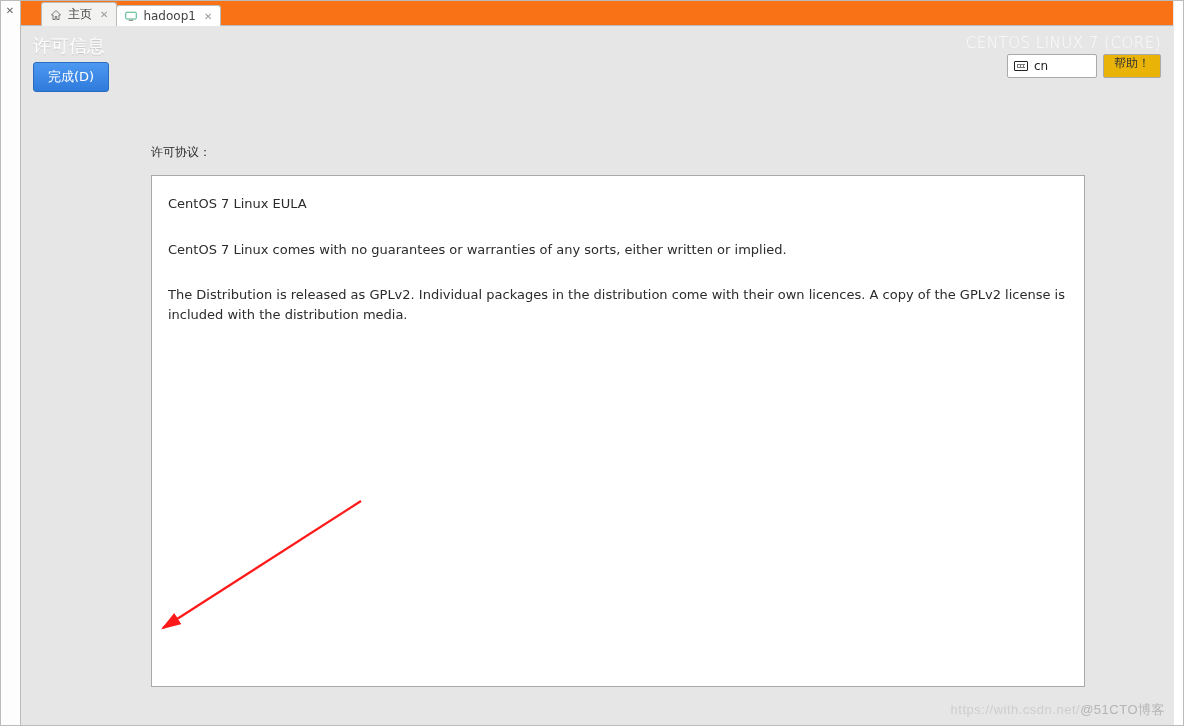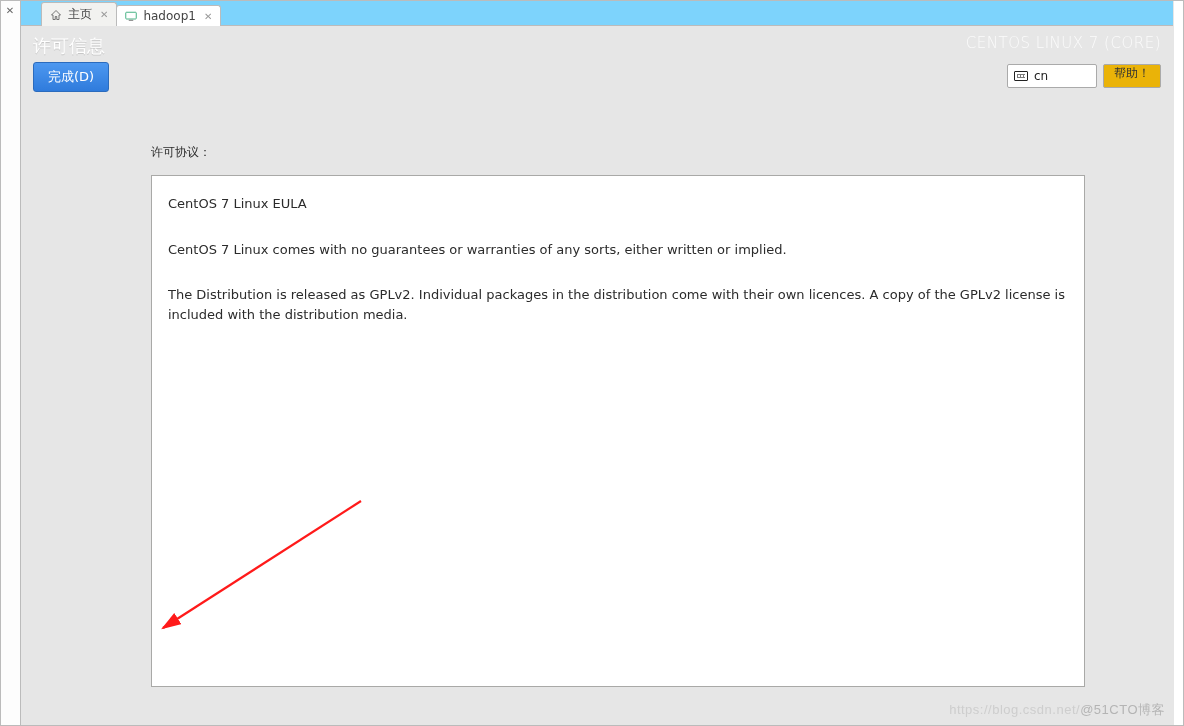--- a/index.html
+++ b/index.html
@@ -4,34 +4,34 @@
 <style>
   * { box-sizing: border-box; margin: 0; padding: 0; }
   html, body { width: 1184px; height: 726px; font-family: "Microsoft YaHei", "DejaVu Sans", Arial, sans-serif; font-size: 12px; color: #333; background: #fff; overflow: hidden; }
   .outer { display: flex; width: 100%; height: 100%; border: 1px solid #bbb; }
   .left-gutter { width: 20px; flex: 0 0 20px; border-right: 1px solid #bbb; position: relative; background: #fdfdfd; }
   .close-btn { position: absolute; top: 2px; left: 0; width: 18px; height: 16px; text-align: center; line-height: 16px; font-size: 10px; color: #666; cursor: pointer; }
   .main-col { flex: 1; display: flex; flex-direction: column; height: 100%; }
   .edge-col { flex: 0 0 10px; width: 10px; background: #fff; border-left: 1px solid #e6e6e6; }
 
   
-  .tabstrip { height: 25px; display: flex; align-items: flex-end; background: #7dd3fc; border-bottom: 1px solid #bbb; padding-left: 20px; gap: 0; }
+  .tabstrip { height: 25px; display: flex; align-items: flex-end; background: #f97316; border-bottom: 1px solid #bbb; padding-left: 20px; gap: 0; }
   .tab { display: flex; align-items: center; gap: 6px; padding: 3px 8px 3px 8px; border: 1px solid #bbb; border-bottom: none; border-top-left-radius: 3px; border-top-right-radius: 3px; background: #f2f2f0; margin-right: -1px; position: relative; bottom: -1px; font-size: 12px; color: #444; cursor: pointer; }
   .tab.active { background: #fff; z-index: 2; }
   .tab .ticon { width: 12px; height: 12px; display: inline-flex; align-items: center; justify-content: center; }
   .tab .tclose { font-size: 10px; color: #999; margin-left: 2px; }
 
   
   .content { flex: 1; position: relative; background: #e6e6e6; overflow: hidden; }
 
   .topbar { position: absolute; top: 0; left: 0; right: 0; height: 62px; padding: 8px 12px; }
   .page-title { color: #fff; font-size: 18px; font-weight: 400; text-shadow: 0 1px 0 rgba(128,128,128,0.3); }
   .done-btn { margin-top: 4px; display: inline-block; padding: 5px 14px; background: #3a87e3; background: linear-gradient(#4d98f0,#2f7bdc); color: #fff; font-size: 13px; border: 1px solid #2b6bbd; border-radius: 3px; cursor: pointer; }
   .os-label { position: absolute; top: 8px; right: 12px; color: #fff; font-size: 15px; font-weight: 300; letter-spacing: 0.5px; opacity: 0.85; }
-  .toprow { position: absolute; right: 12px; top: 38px; display: flex; gap: 6px; align-items: center; }
+  .toprow { position: absolute; right: 12px; top: 28px; display: flex; gap: 6px; align-items: center; }
   .lang-box { display: flex; align-items: center; gap: 6px; width: 90px; height: 24px; background: #fff; border: 1px solid #aaa; border-radius: 2px; padding: 0 6px; font-size: 12px; color: #222; }
   .kbd-icon { width: 14px; height: 10px; border: 1px solid #222; border-radius: 1px; display: inline-block; position: relative; }
   .kbd-icon::after { content: ""; position: absolute; left: 2px; right: 2px; top: 2px; bottom: 2px; background: repeating-linear-gradient(90deg,#222 0 1px, transparent 1px 3px), repeating-linear-gradient(0deg,#222 0 1px, transparent 1px 3px); opacity: 0.6; }
   .help-btn { height: 24px; padding: 0 10px; background: #eab308; border: 1px solid #aaa; border-radius: 2px; font-size: 12px; color: #333; cursor: pointer; }
 
   .section { position: absolute; left: 130px; right: 88px; top: 118px; }
   .sec-label { font-size: 12px; color: #2b2b2b; margin-bottom: 14px; }
   .eula-box { width: 100%; height: 512px; background: #fff; border: 1px solid #a9a9a7; padding: 18px 16px; font-size: 13px; color: #2b2b2b; line-height: 1.5; }
   .eula-box p { margin-bottom: 26px; }
   .agree-row { display: flex; align-items: center; gap: 4px; margin-top: 10px; font-size: 12px; color: #222; }
@@ -99,19 +99,19 @@
       <svg class="arrow" style="left:130px; top:470px;" width="220" height="150">
         <defs>
           <marker id="ah" markerWidth="10" markerHeight="10" refX="8" refY="3" orient="auto">
             <path d="M0,0 L9,3 L0,6 Z" fill="#ff1a1a"></path>
           </marker>
         </defs>
         <line x1="210" y1="5" x2="12" y2="132" stroke="#ff1a1a" stroke-width="2.2" marker-end="url(#ah)"></line>
       </svg>
 
       <div class="watermark">
-        <span class="faint">https://blog.csdn.net/</span><span>@51CTO博客</span>
+        <span class="faint">https://with.csdn.net/</span><span>@51CTO博客</span>
       </div>
     </div>
   </div>
 
   <div class="edge-col"></div>
 </div>
 
 </body></html>

